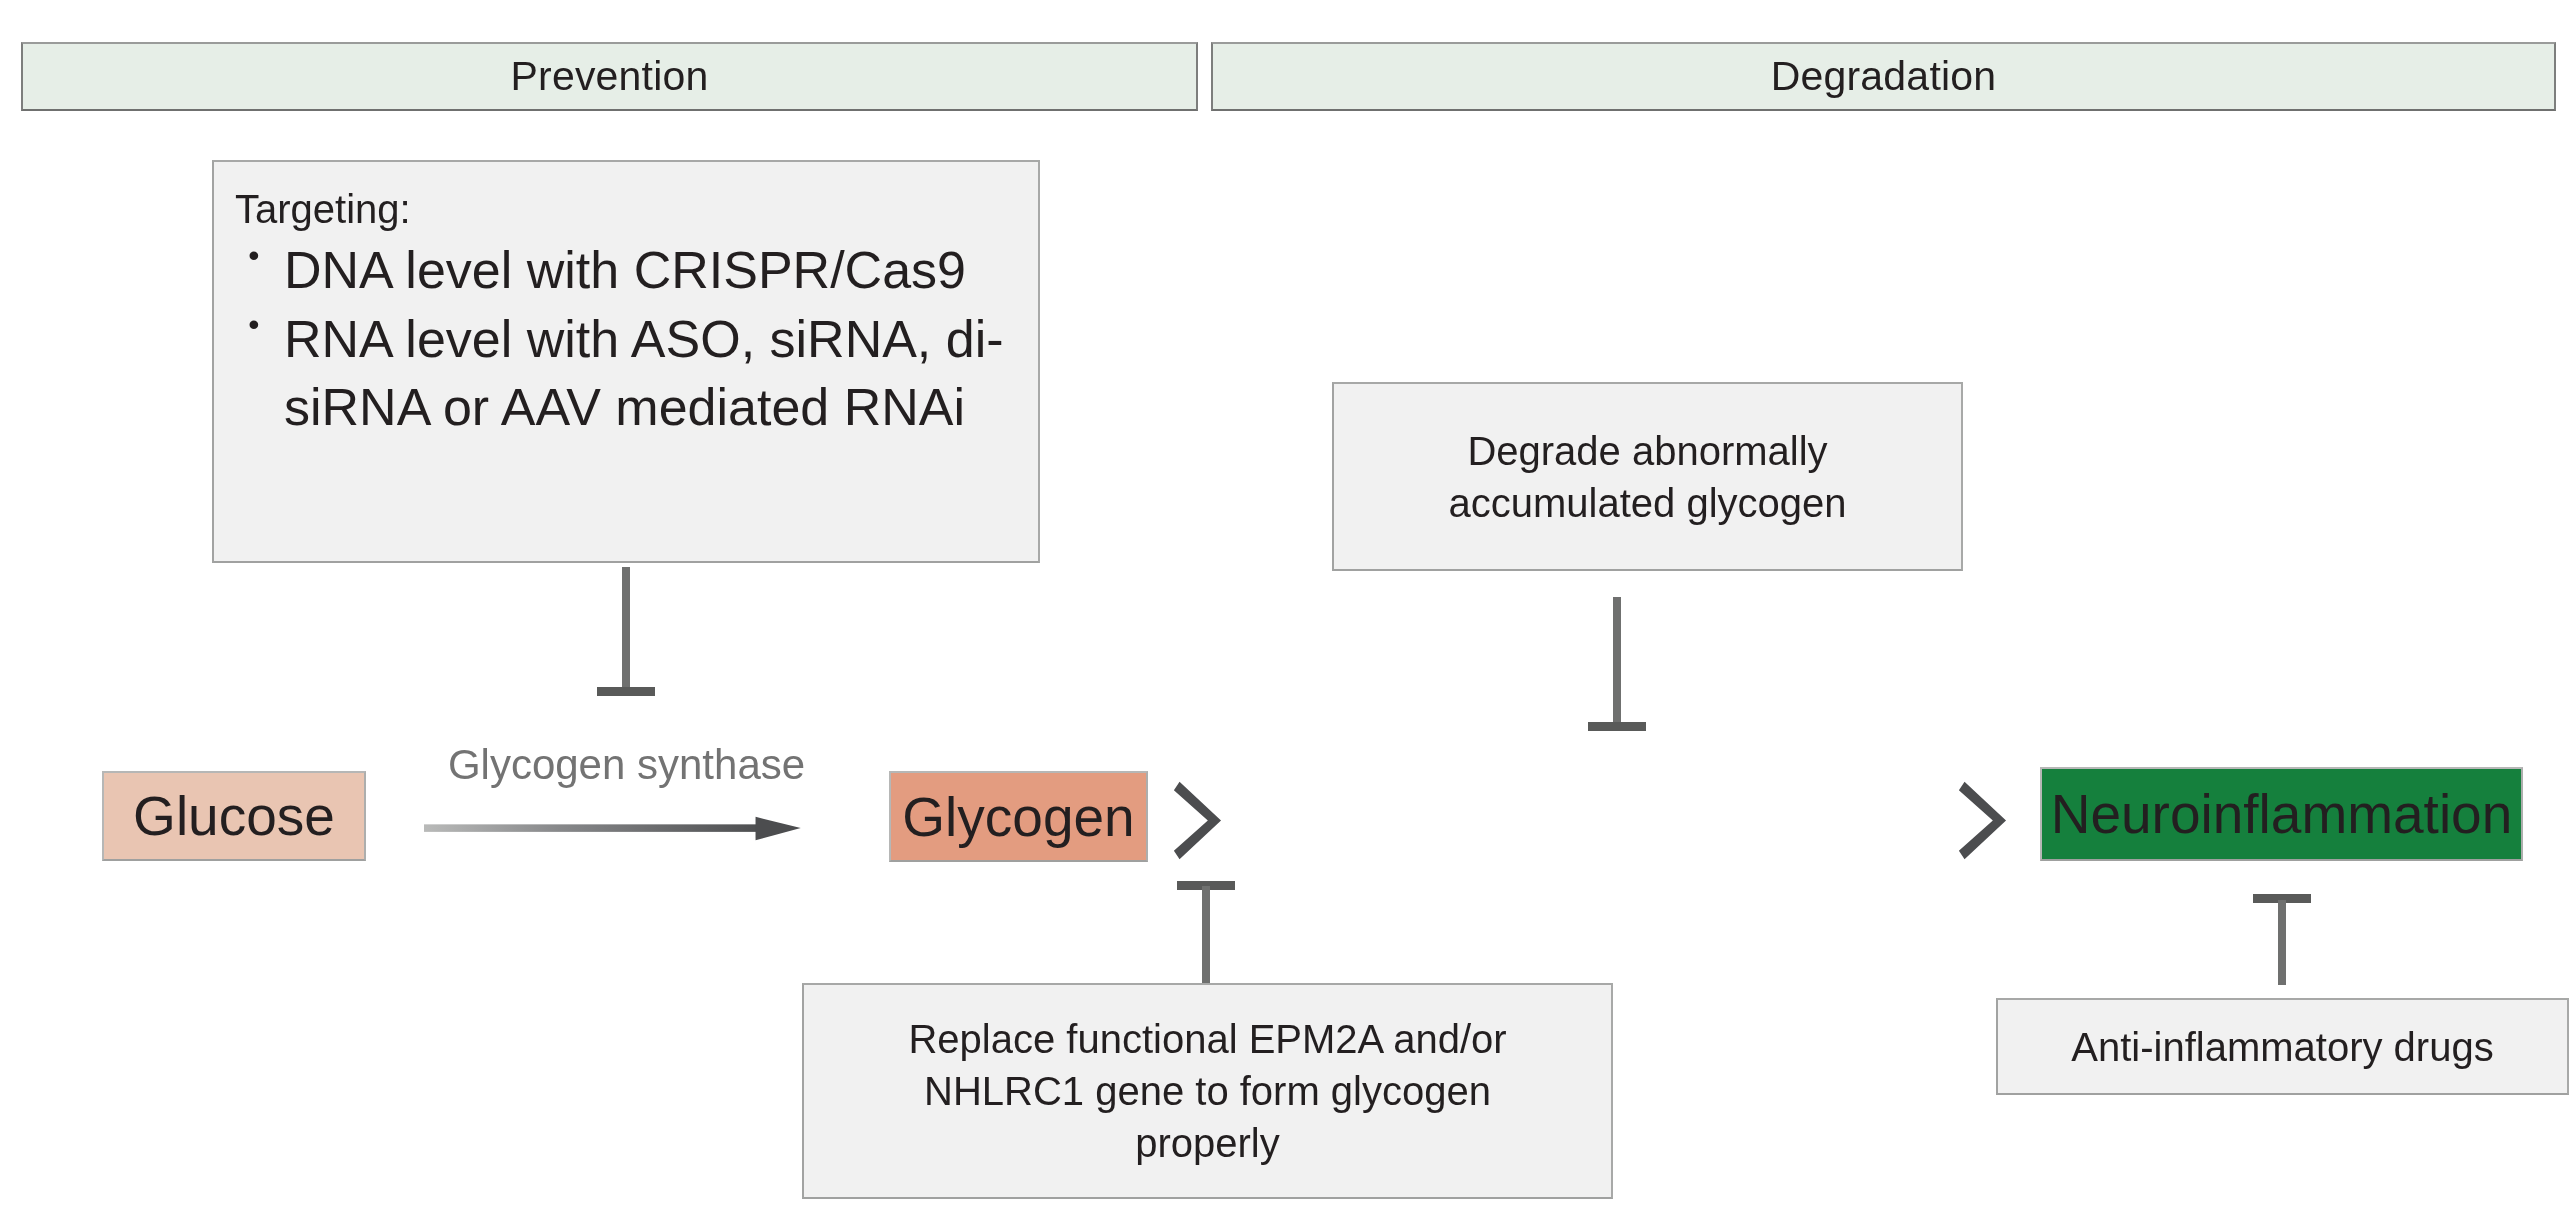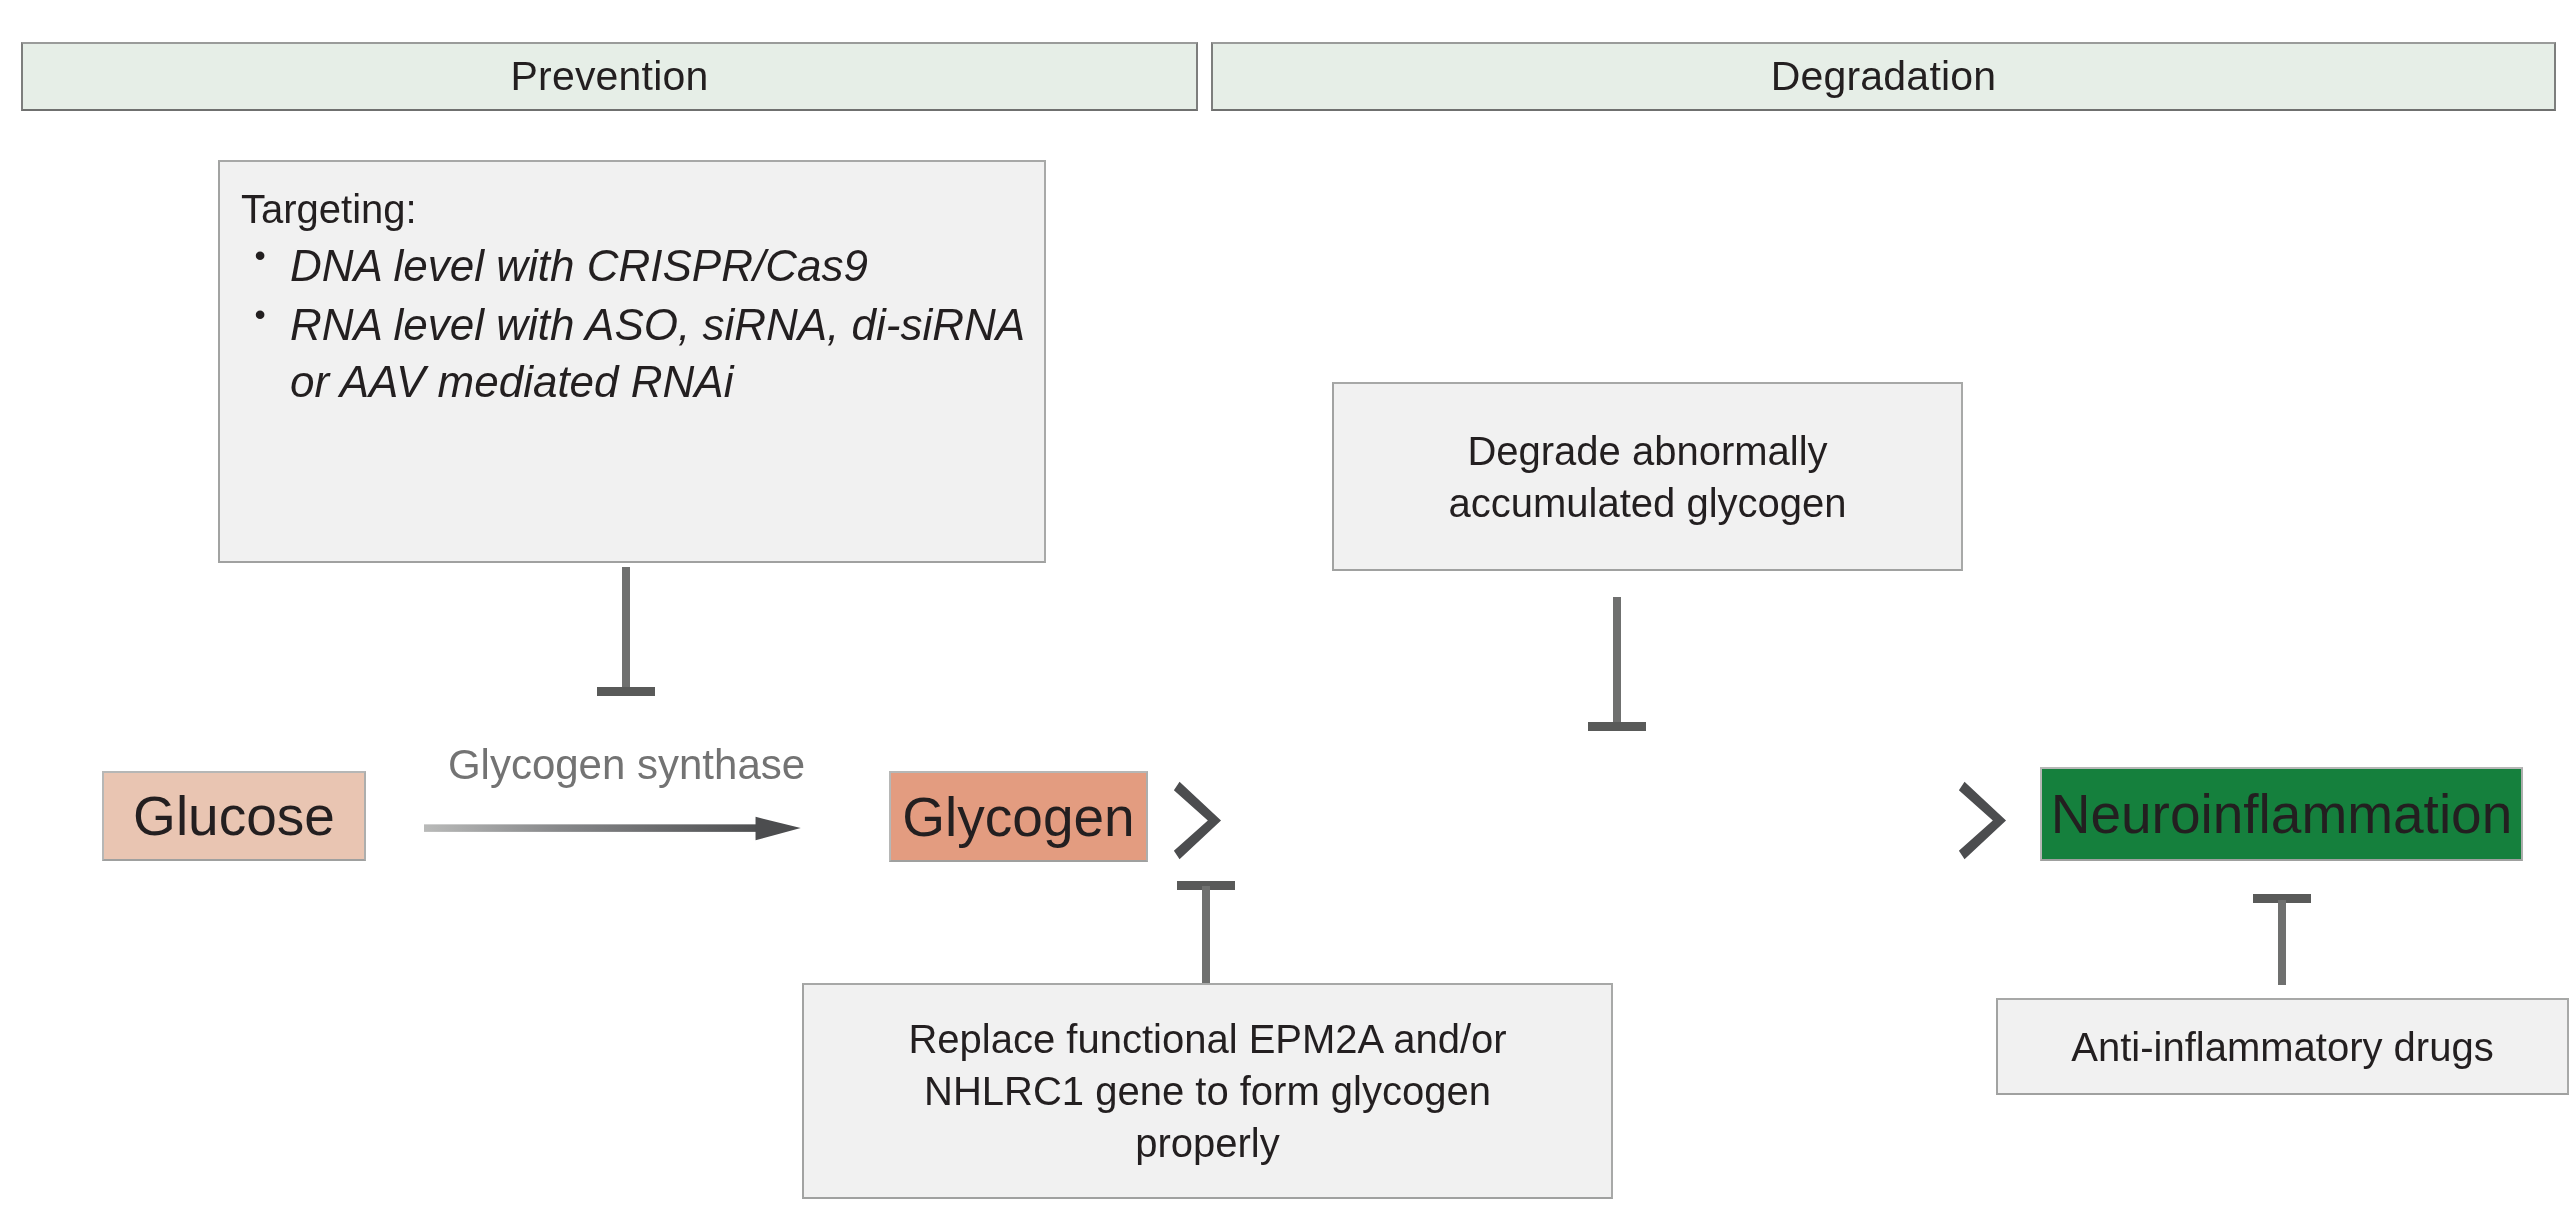--- a/index.html
+++ b/index.html
@@ -66,24 +66,23 @@
     line-height: 1.30;
   }
   ul.bullets {
     list-style: none;
     margin: 0;
     padding: 0;
   }
   ul.bullets > li {
     position: relative;
     padding-left: 49px;
-    font-size: 44px;
+    font-size: 52px;
     line-height: 1.30;
     margin: 0 0 1.9px 0;
-    font-style: italic;
   }
   ul.bullets > li::before {
     content: "\2022";
     position: absolute;
     left: 13.2px;
     top: -1.9px;
     font-size: 32px;
     color: #231f20;
   }
 
@@ -132,21 +131,21 @@
 <div id="canvas">
 
   <div class="abs header-bar" style="left:1211px; top:42px; width:1345px; height:69px;">
     <span>Degradation</span>
   </div>
 
   <div class="abs header-bar" style="left:21px; top:42px; width:1177px; height:69px;">
     <span>Prevention</span>
   </div>
 
-  <div class="abs info-box" style="left:218px; top:160px; width:828px; height:403px; padding:21px 17px 13.2px 21px;">
+  <div class="abs info-box" style="left:212px; top:160px; width:828px; height:403px; padding:21px 17px 13.2px 21px;">
     <p class="targeting-title">Targeting:</p>
     <ul class="bullets">
       <li>DNA level with CRISPR/Cas9</li>
       <li>RNA level with ASO, siRNA, di-siRNA or AAV mediated RNAi</li>
     </ul>
   </div>
 
   <div class="abs">
     <div class="abs inhib-stem" style="left:622px; top:567px; width:7.5px; height:124px;"></div>
     <div class="abs inhib-bar" style="left:597px; top:687px; width:58px; height:8.5px;"></div>

